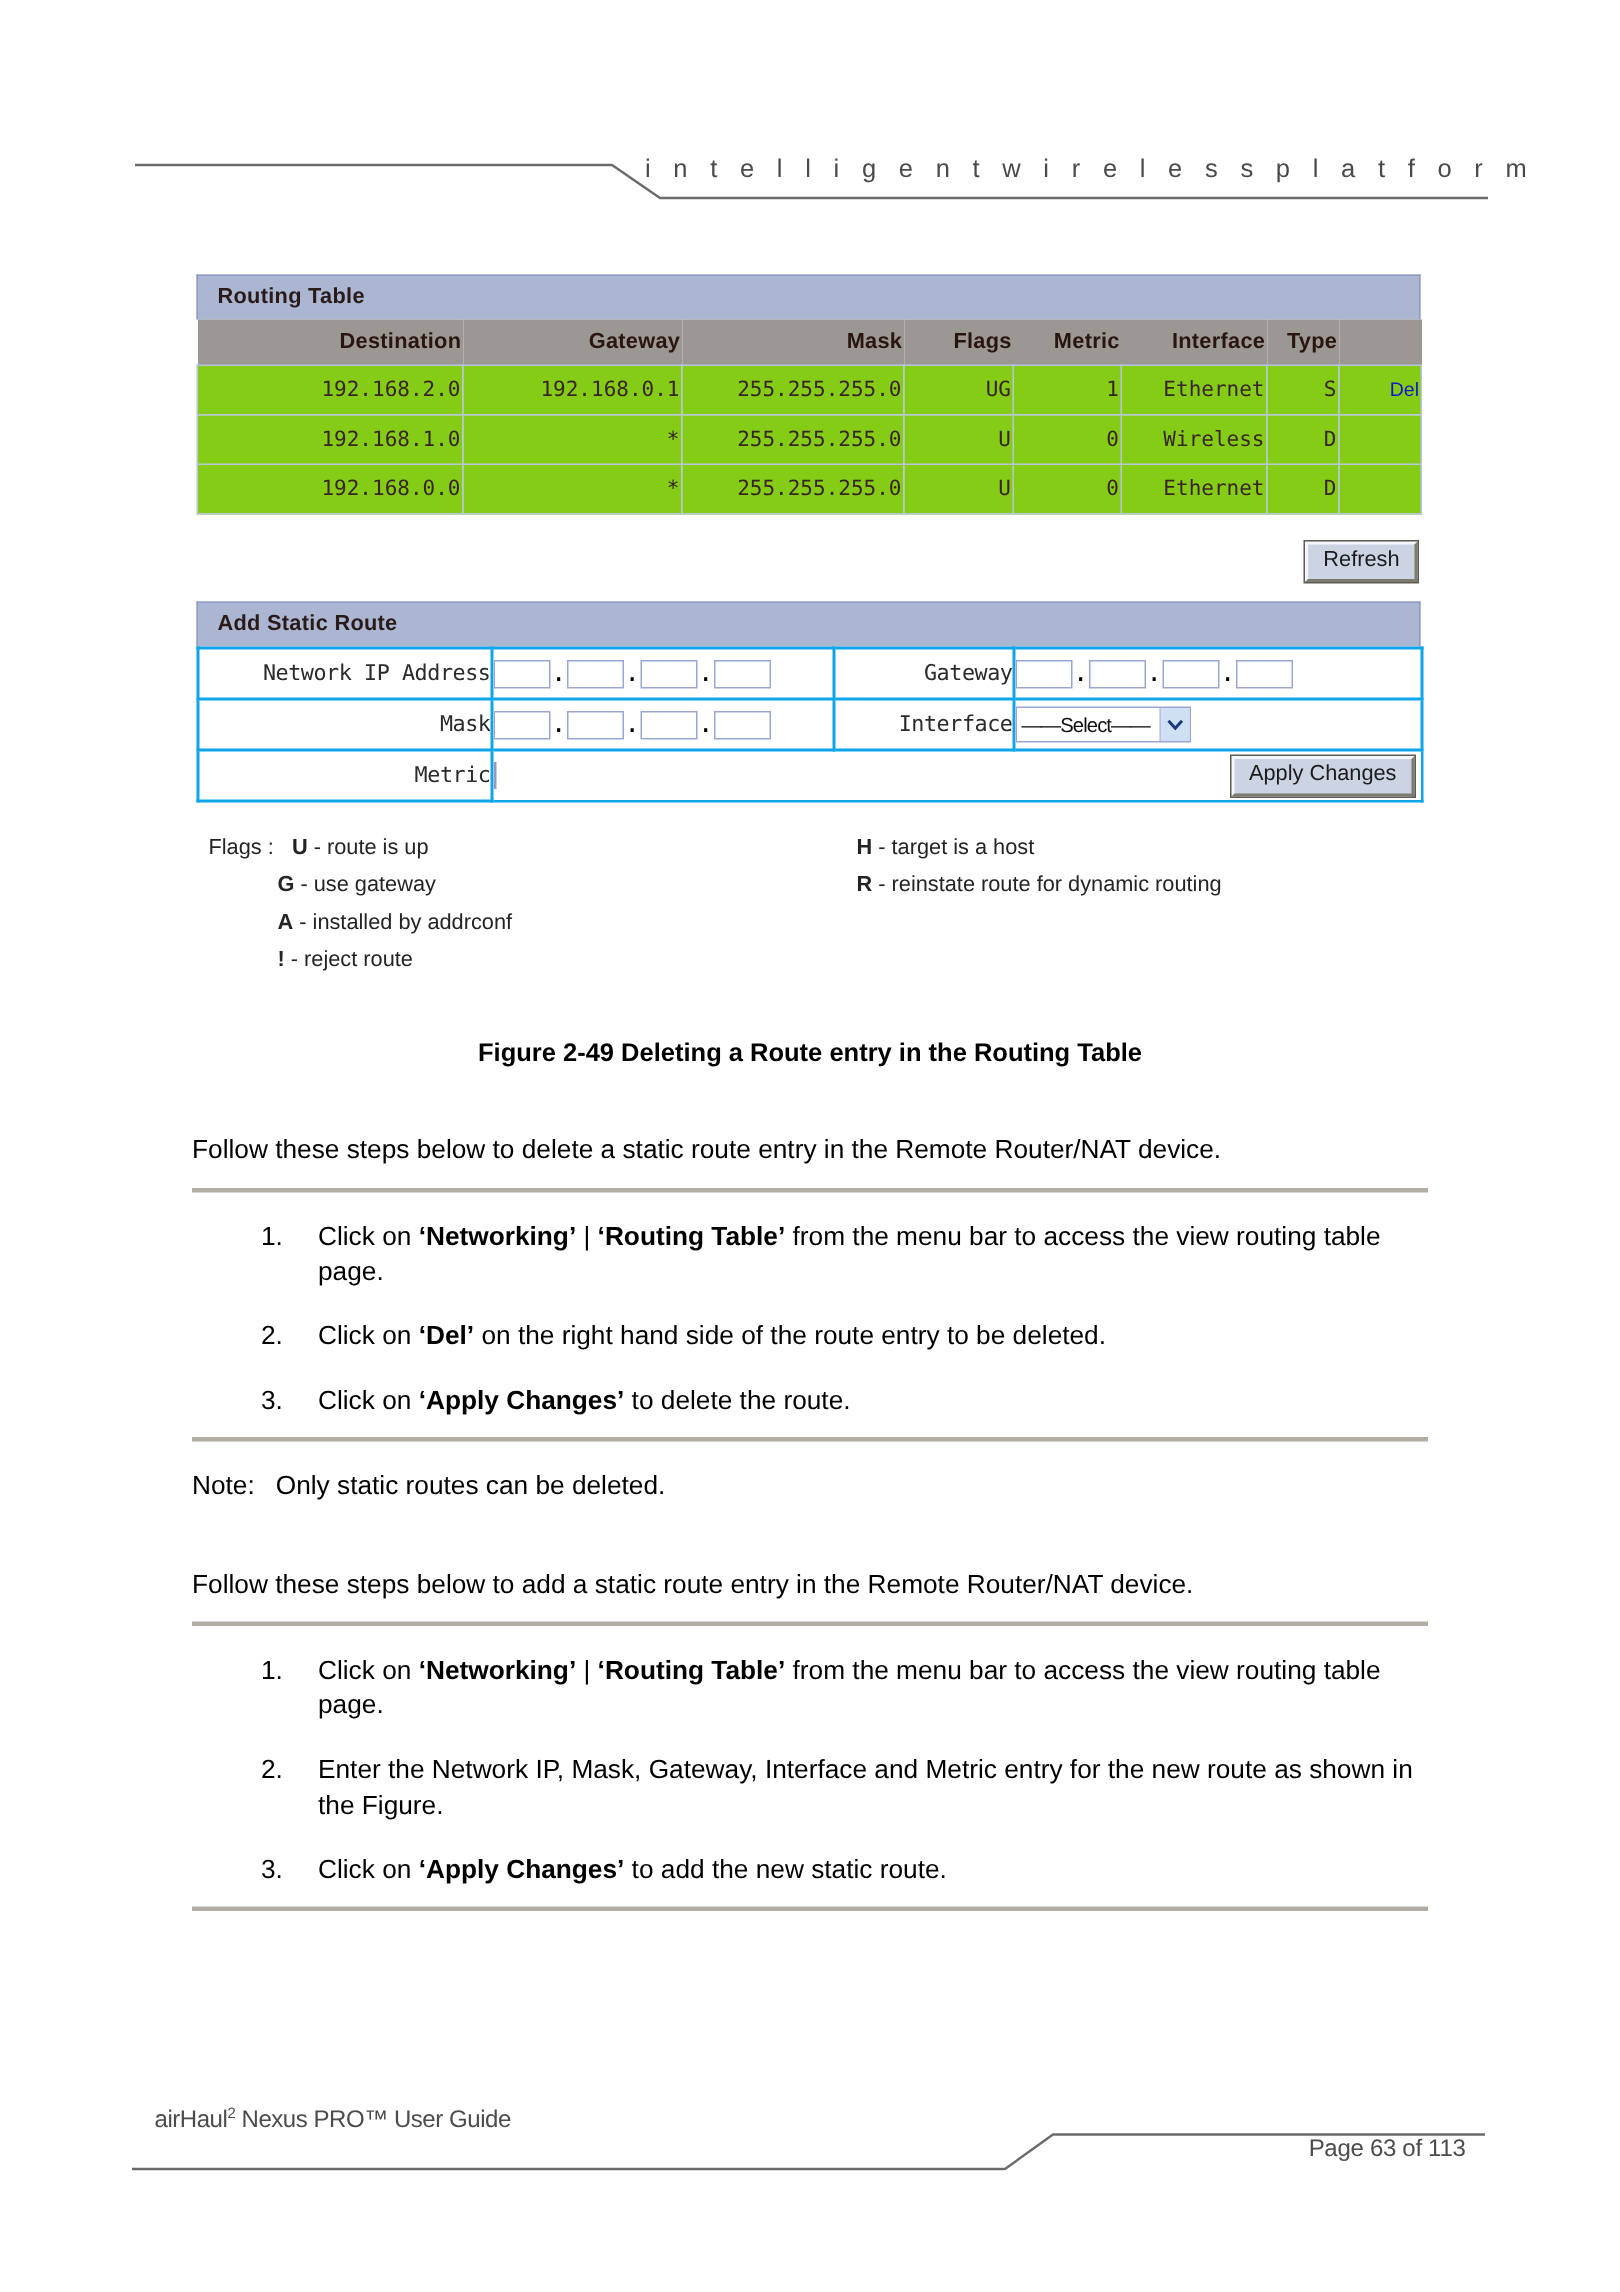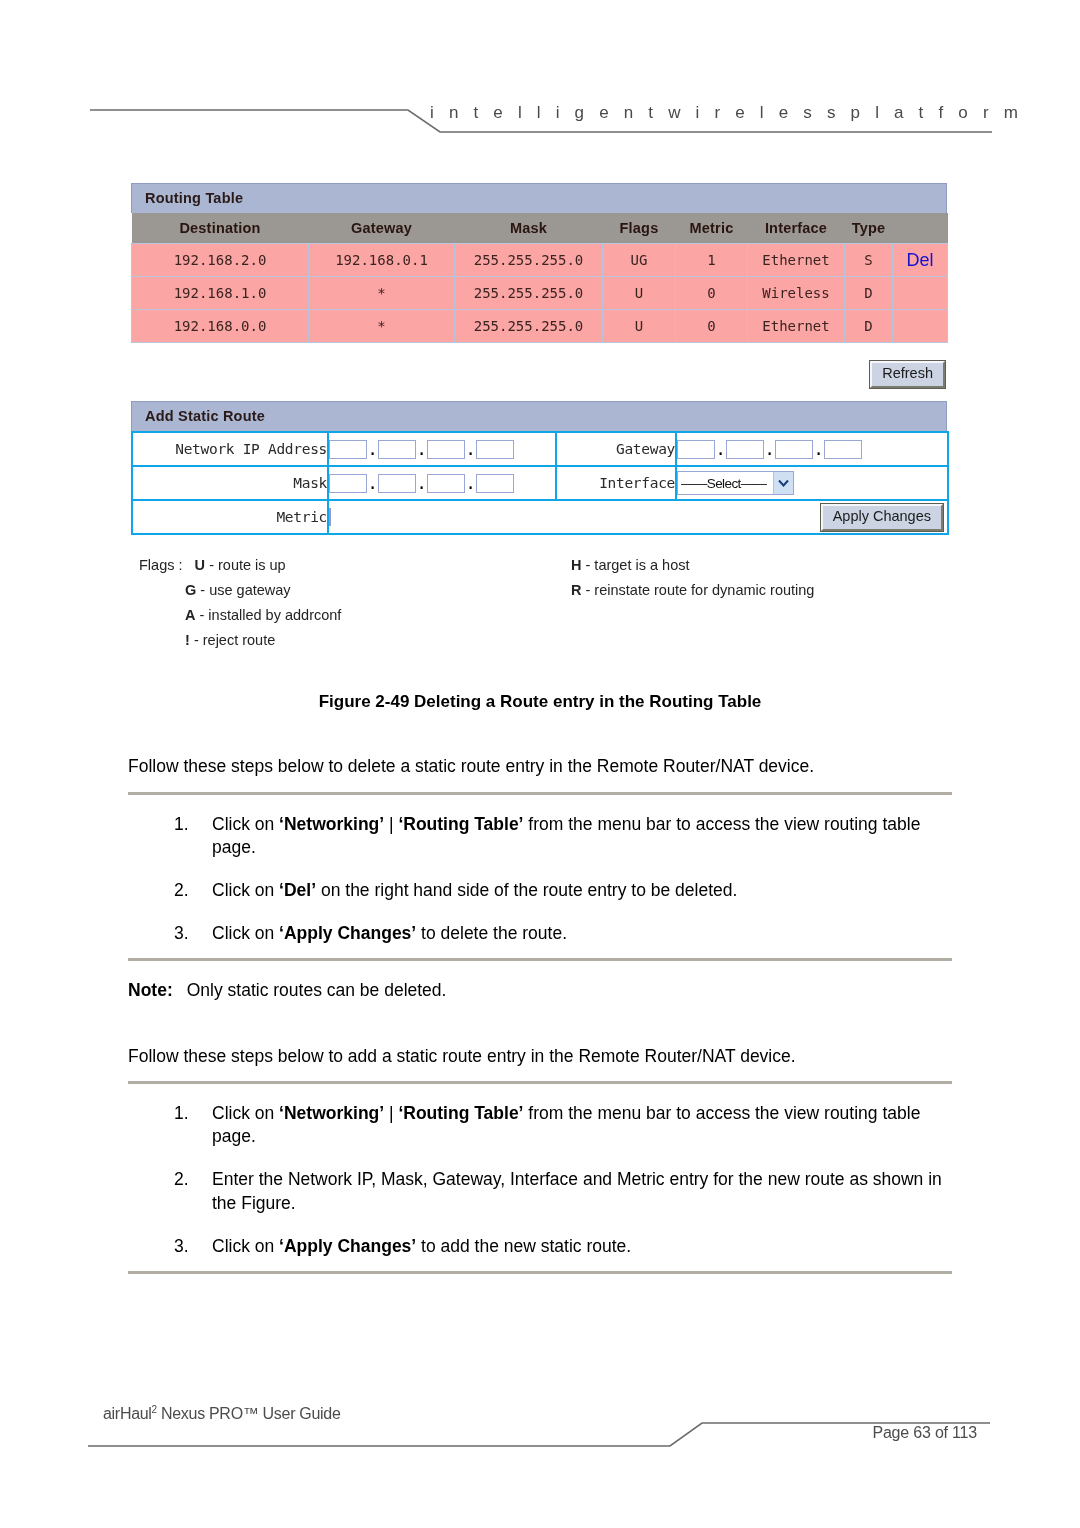--- a/index.html
+++ b/index.html
@@ -66,35 +66,36 @@
   }
   table.rt th {
     background: #9b9792;
     color: #2a1510;
     font-weight: bold;
     font-size: 14.5px;
     height: 28px;
     border: none;
     font-family: "Liberation Sans", sans-serif;
     letter-spacing: 0.2px;
+    text-align: right;
   }
   table.rt td {
-    background: #fca5a5;
+    background: #84cc16;
     border: 1px solid #b9c4dd;
     height: 30px;
-    text-align: center;
+    text-align: right;
     font-size: 14px;
     color: #3a2420;
     font-family: "DejaVu Sans Mono", monospace;
     margin-top: 28px;
   }
   table.rt td.blank-cell { border-left: 1px solid #b9c4dd; }
   .del-link {
     color: #1414cf;
-    font-size: 18px;
+    font-size: 13px;
     font-family: "Liberation Sans", sans-serif;
     cursor: pointer;
   }
 
   
   .refresh-row {
     width: 816px;
     height: 58px;
     position: relative;
   }
@@ -273,21 +274,21 @@
     padding-left: 38px;
   }
   ol.steps > li:last-child { margin-bottom: 0; }
   ol.steps > li::before {
     content: counter(step) ".";
     position: absolute;
     left: 0;
     top: 0;
   }
   .note-block { margin-top: 18px; }
-  .note-label { font-weight: bold; margin-top: 28px; }
+  .note-label { font-weight: normal; margin-top: 28px; }
   .note-text { padding-left: 14px; }
   b, .b { font-weight: bold; }
 
   
   .page-footer {
     position: absolute;
     left: 0;
     top: 1396px;
     width: 1080px;
     height: 70px;

